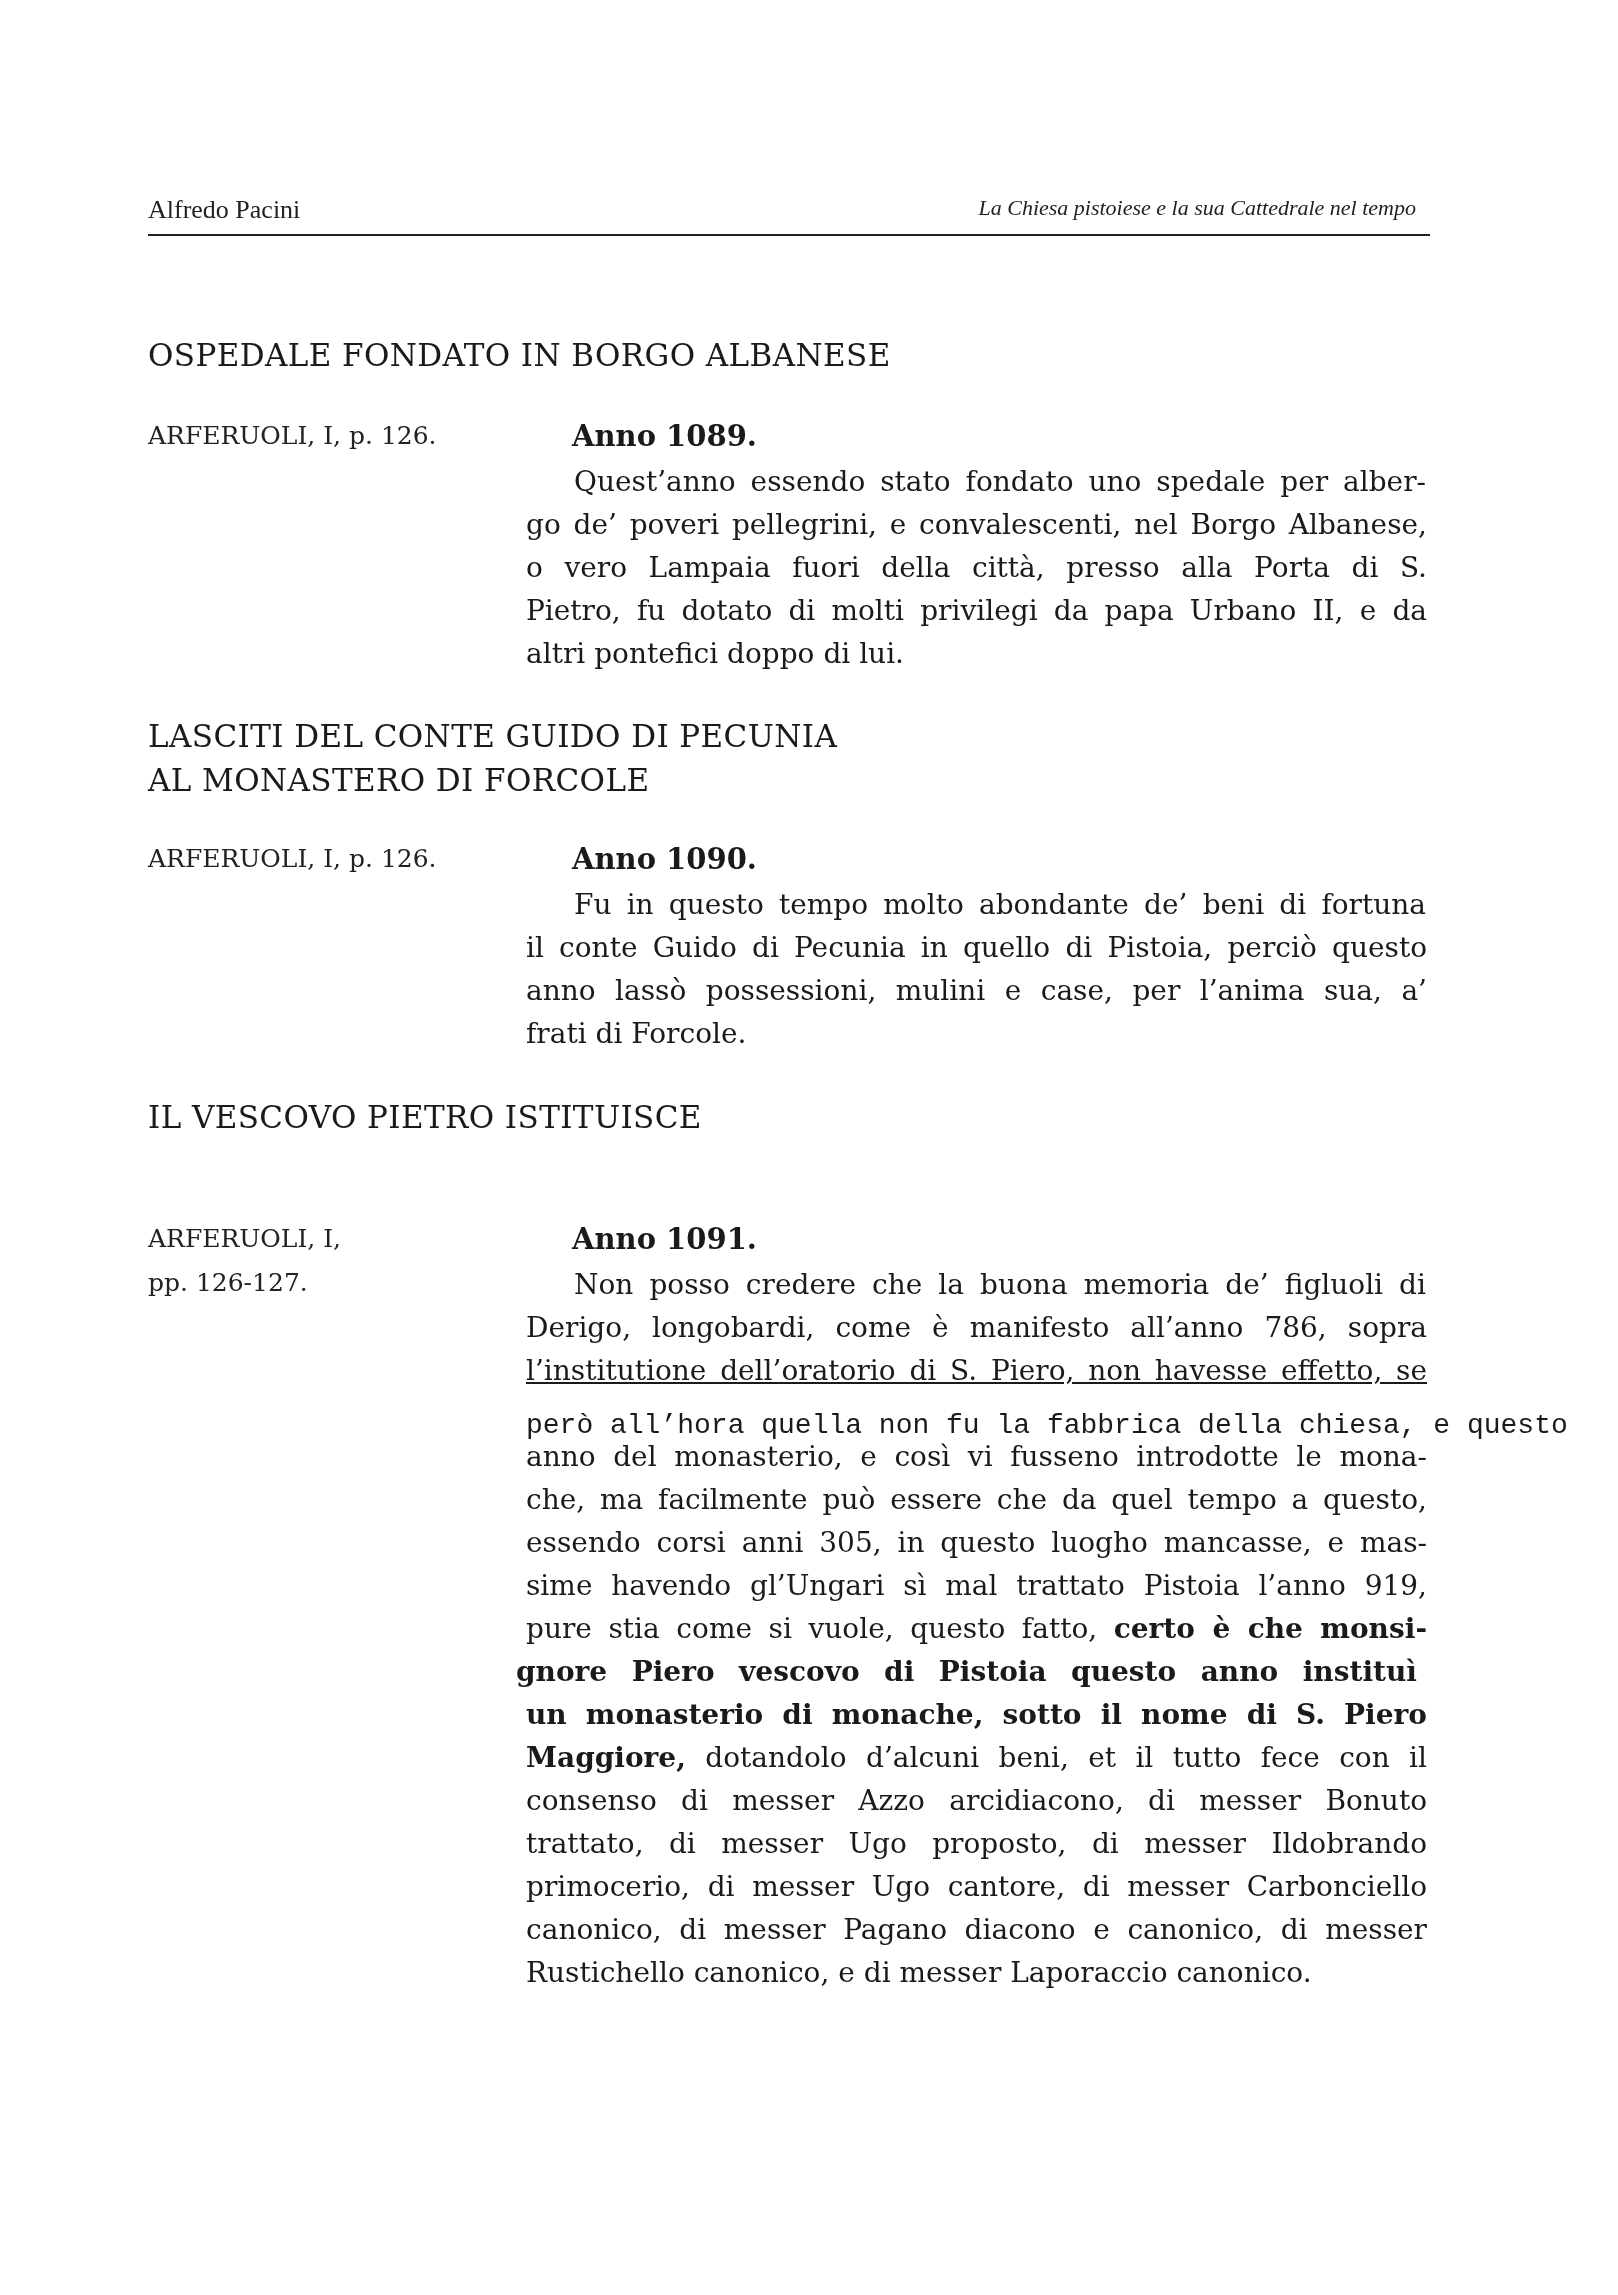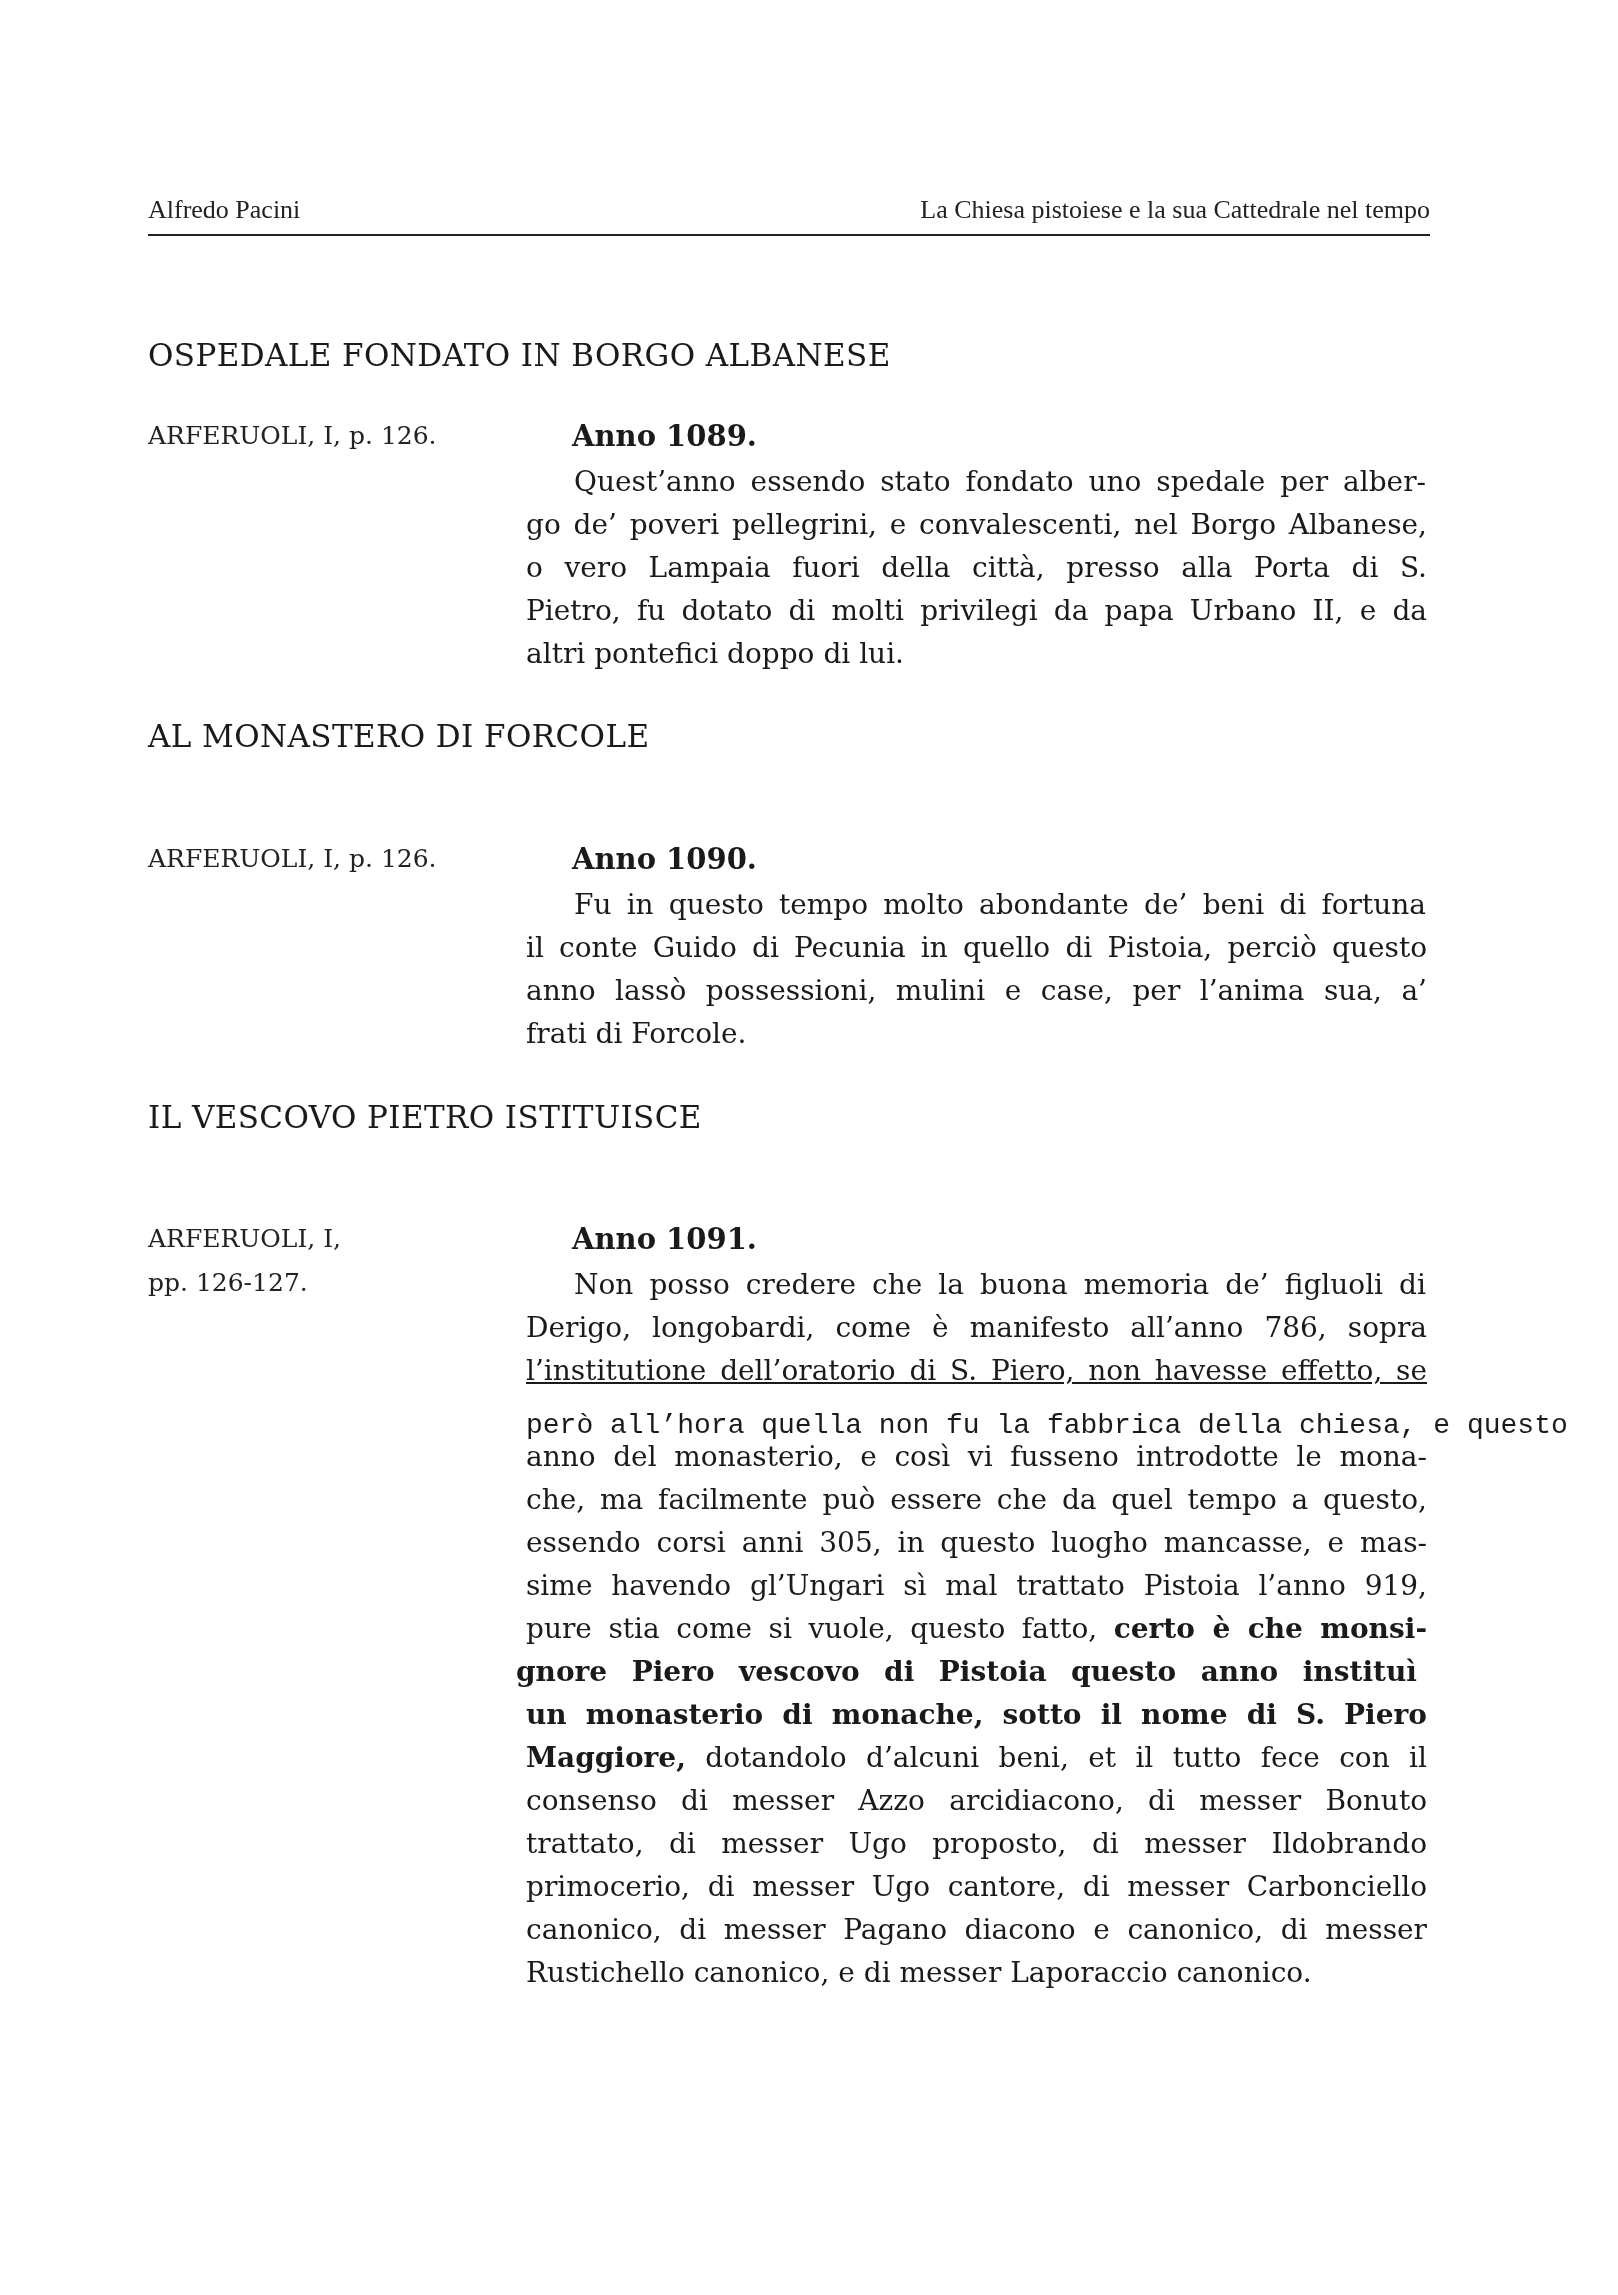--- a/index.html
+++ b/index.html
@@ -3,22 +3,22 @@
 <meta charset="utf-8">
 <style>
   html, body { margin: 0; padding: 0; background: #ffffff; }
   body { width: 1619px; height: 2295px; position: relative; overflow: hidden;
          font-family: "DejaVu Serif", "Liberation Serif", serif; color: #1a1a1a; }
   .page { position: absolute; left: 0; top: 0; width: 1619px; height: 2295px; }
 
   .running-head { position: absolute; top: 195px; left: 148px; width: 1282px; height: 41px; }
   .rh-author { position: absolute; left: 0; top: 0; font-family: "Liberation Serif", serif;
                font-size: 26px; color: #222; }
-  .rh-title { position: absolute; right: 0; top: 0; font-family: "Liberation Serif", serif;
-              font-size: 26px; color: #222; }
+  .rh-title { position: absolute; right: 14px; top: 0; font-family: "Liberation Serif", serif;
+              font-style: italic; font-size: 22px; color: #222; }
   .rh-rule { position: absolute; top: 234px; left: 148px; width: 1282px; height: 1.6px; background: #222; }
 
   .heading { position: absolute; left: 148px; font-size: 31px; font-weight: normal; letter-spacing: 0.4px;
              color: #1a1a1a; line-height: 44px; margin: 0; }
   .heading span { display: block; white-space: nowrap; }
 
   .ref { position: absolute; left: 148px; font-size: 25px; color: #222; line-height: 44px; }
   .ref span { display: block; white-space: nowrap; }
 
   .anno { position: absolute; font-size: 29px; font-weight: bold; color: #1a1a1a; white-space: nowrap; }
@@ -54,20 +54,21 @@
       <div class="body-line justify" style="top:461px; left:574px; width:852px;"><span>Quest’anno essendo stato fondato uno spedale per alber-</span></div>
       <div class="body-line justify" style="top:504px; left:526px; width:901px;"><span>go de’ poveri pellegrini, e convalescenti, nel Borgo Albanese,</span></div>
       <div class="body-line justify" style="top:547px; left:526px; width:901px;"><span>o vero Lampaia fuori della città, presso alla Porta di S.</span></div>
       <div class="body-line justify" style="top:590px; left:526px; width:901px;"><span>Pietro, fu dotato di molti privilegi da papa Urbano II, e da</span></div>
       <div class="body-line" style="top:633px; left:526px;"><span>altri pontefici doppo di lui.</span></div>
     </div>
   </section>
 
   <section>
     <h2 class="heading" style="top:714px;">
+      <span>LASCITI DEL CONTE GUIDO DI PECUNIA</span>
       <span>AL MONASTERO DI FORCOLE</span>
     </h2>
     <div class="ref" style="top:837px;">
       <span>ARFERUOLI, I, p. 126.</span>
     </div>
     <div class="anno" style="top:842px; left:572px;">Anno 1090.</div>
     <div class="paragraph">
       <div class="body-line justify" style="top:884px; left:574px; width:852px;"><span>Fu in questo tempo molto abondante de’ beni di fortuna</span></div>
       <div class="body-line justify" style="top:927px; left:526px; width:901px;"><span>il conte Guido di Pecunia in quello di Pistoia, perciò questo</span></div>
       <div class="body-line justify" style="top:970px; left:526px; width:901px;"><span>anno lassò possessioni, mulini e case, per l’anima sua, a’</span></div>

